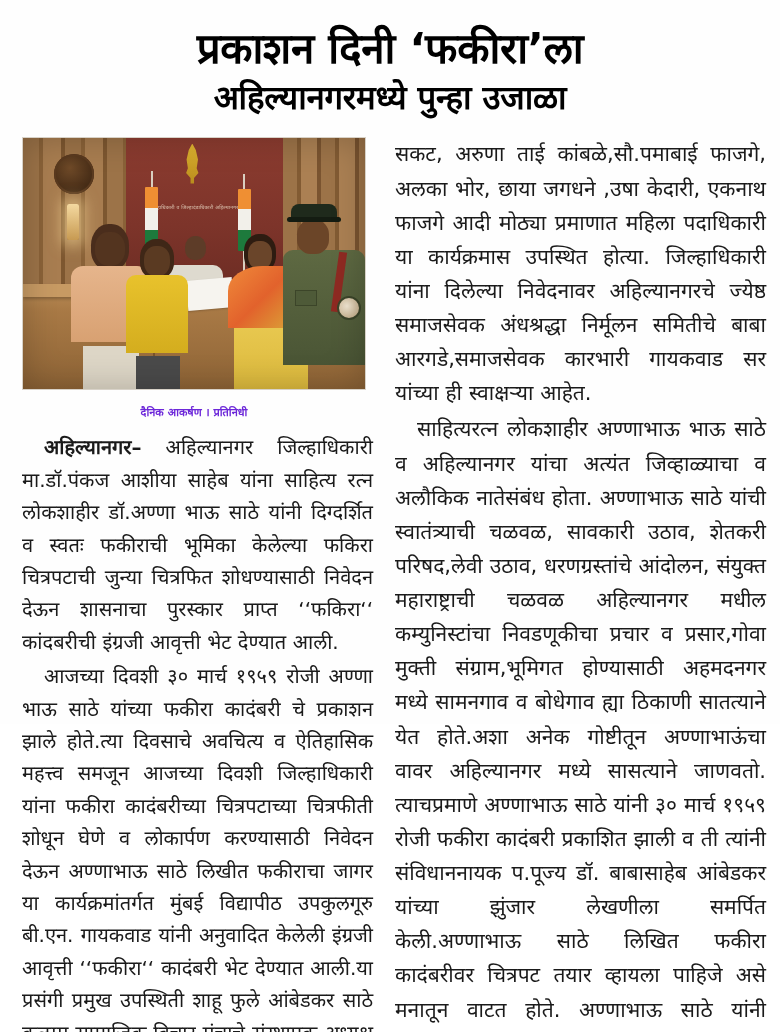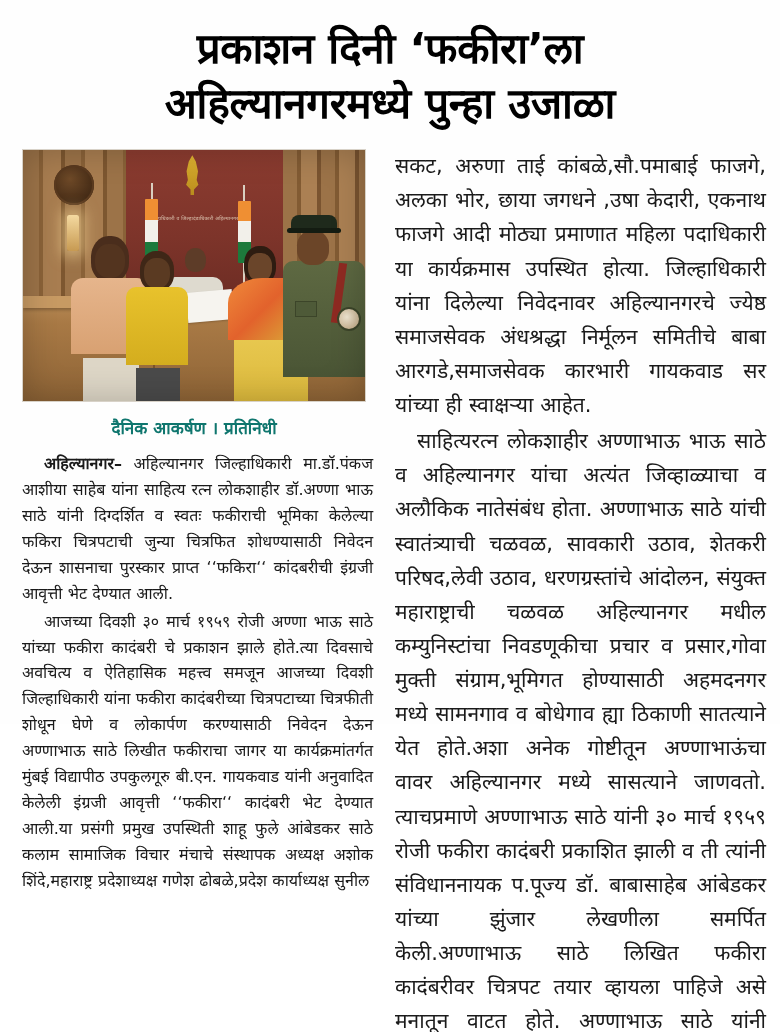--- a/index.html
+++ b/index.html
@@ -36,21 +36,21 @@
   .headline-line {
     font-family: "DejaVu Sans", "Liberation Sans", sans-serif;
     font-weight: 700;
     font-size: 42px;
     line-height: 1.30;
     letter-spacing: -0.3px;
     color: #000000;
     white-space: nowrap;
   }
   .headline-line.l2 {
-    font-size: 42px;
+    font-size: 33px;
   }
 
   
   .body-wrap {
     display: flex;
     flex-direction: row;
     align-items: flex-start;
     padding: 8px 14px 0 22px;
     box-sizing: border-box;
     gap: 22px;
@@ -301,30 +301,30 @@
     box-shadow: inset 0 0 34px rgba(0,0,0,.22);
     pointer-events: none;
   }
 
   
   .photo-caption {
     width: 344px;
     text-align: center;
     font-family: "DejaVu Sans", "Liberation Sans", sans-serif;
     font-weight: 700;
-    font-size: 17px;
-    color: #0f766e;
+    font-size: 11px;
+    color: #6d28d9;
     padding: 14px 0 12px 0;
     box-sizing: border-box;
   }
 
   
   .para {
     font-family: "DejaVu Sans", "Liberation Sans", sans-serif;
-    font-size: 16px;
+    font-size: 20px;
     line-height: 1.62;
     text-align: justify;
     text-justify: inter-word;
     margin: 0 0 2px 0;
     color: #1a1a1a;
     word-spacing: .2px;
   }
   .para.indent { text-indent: 22px; }
   .dateline {
     font-weight: 700;

